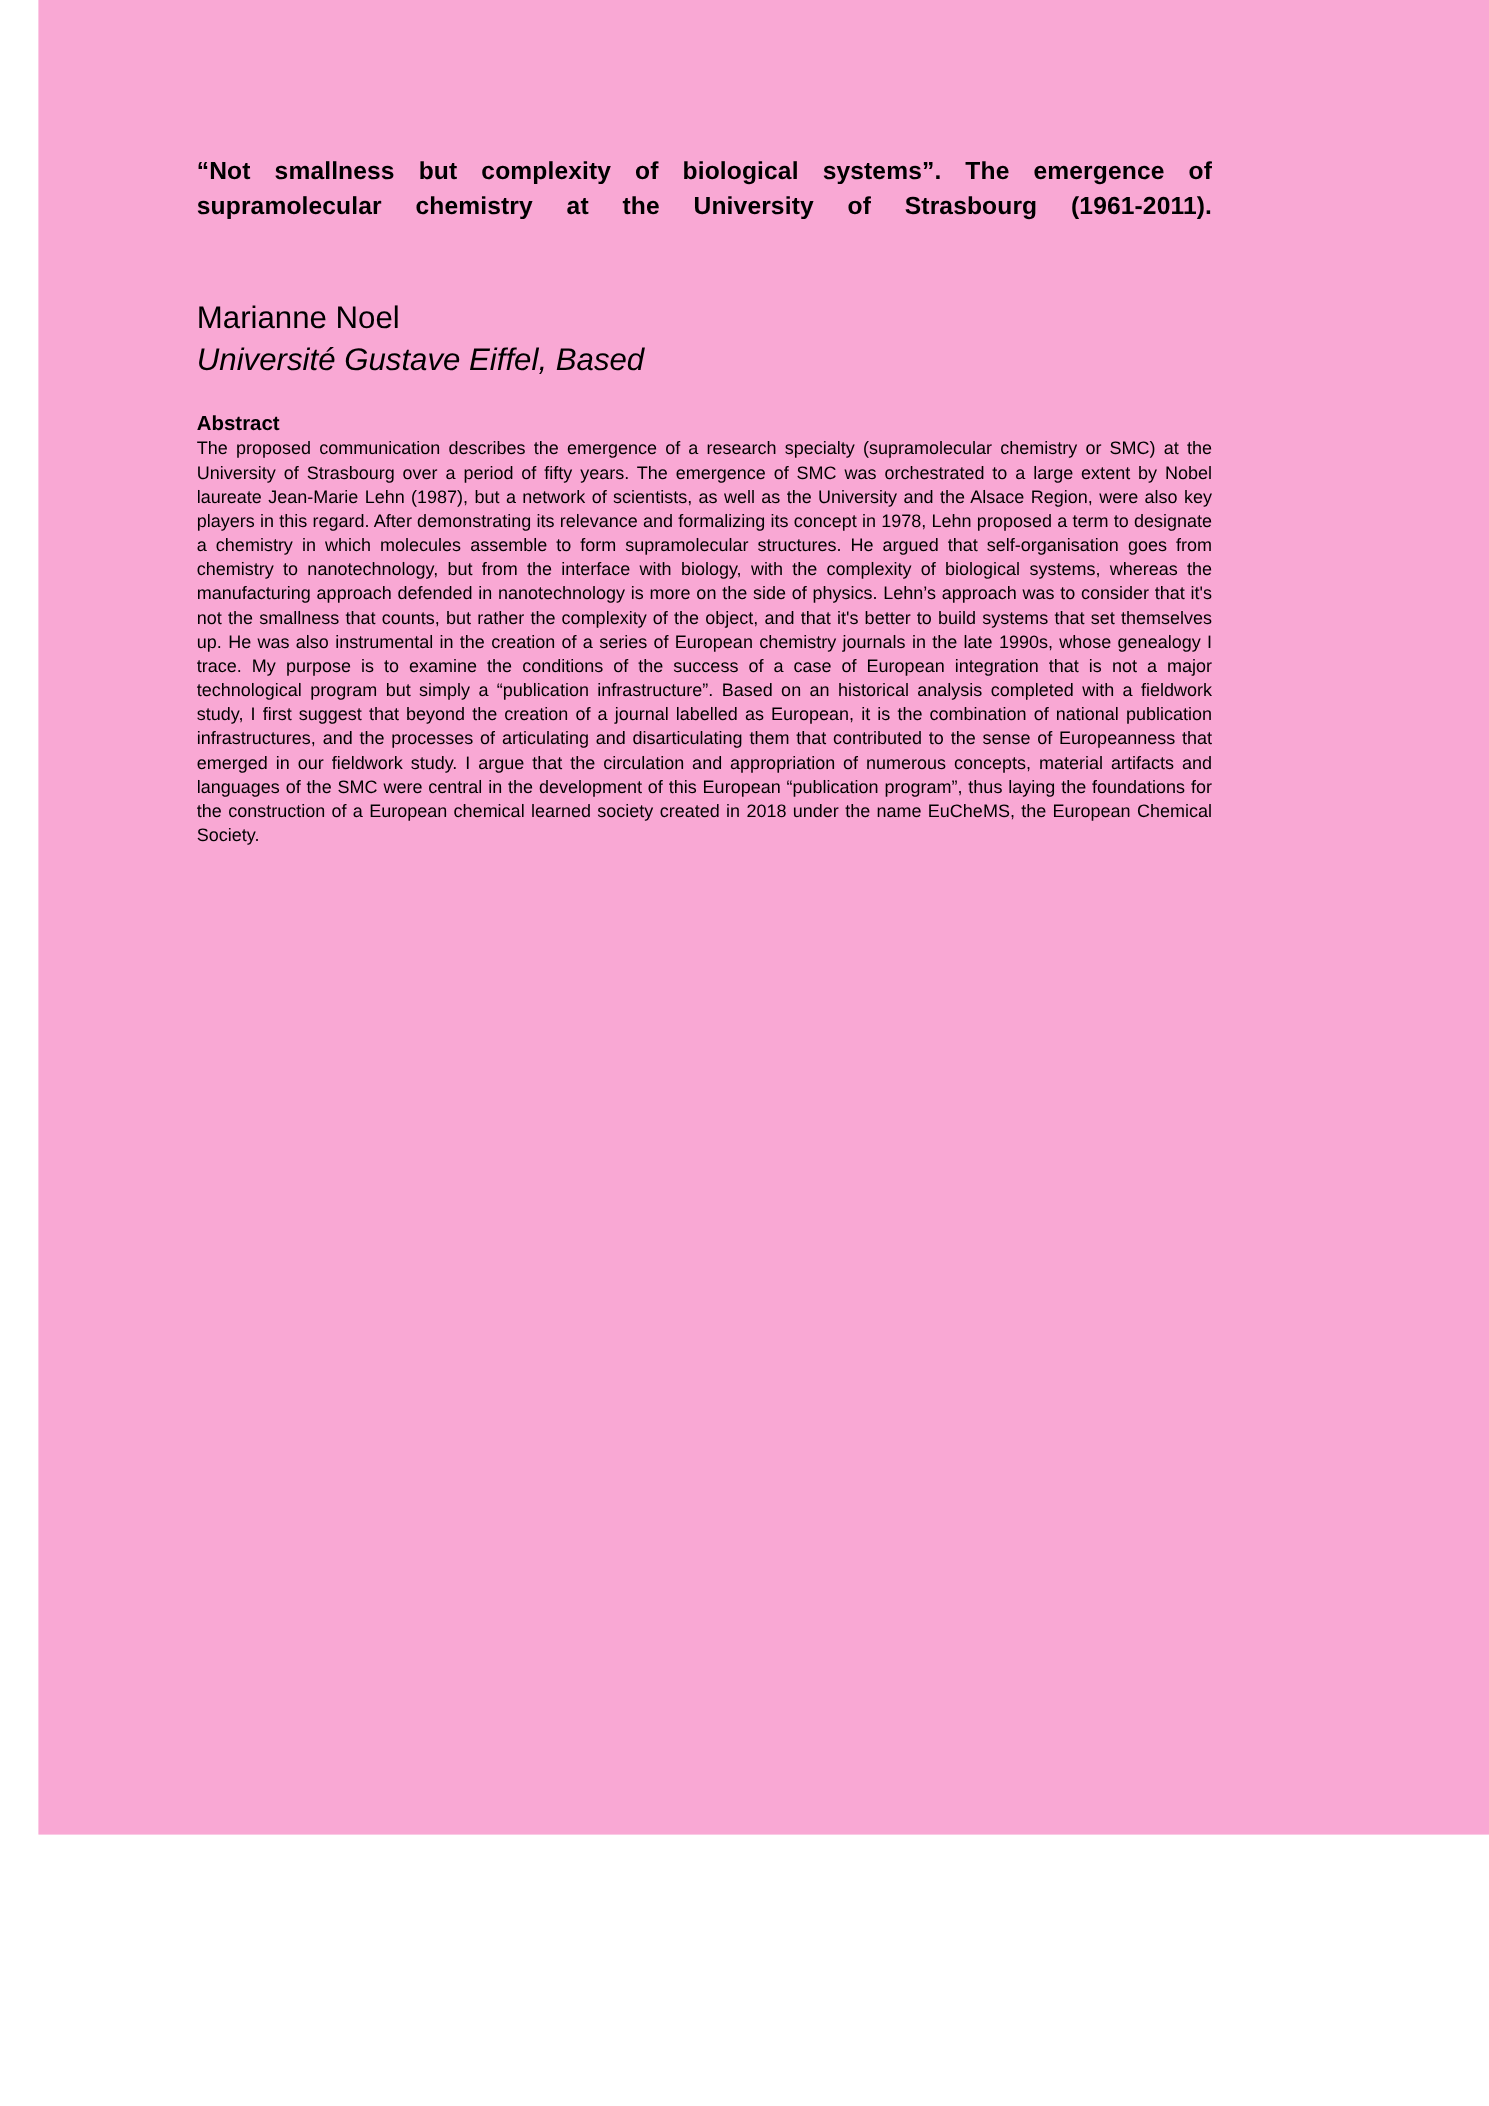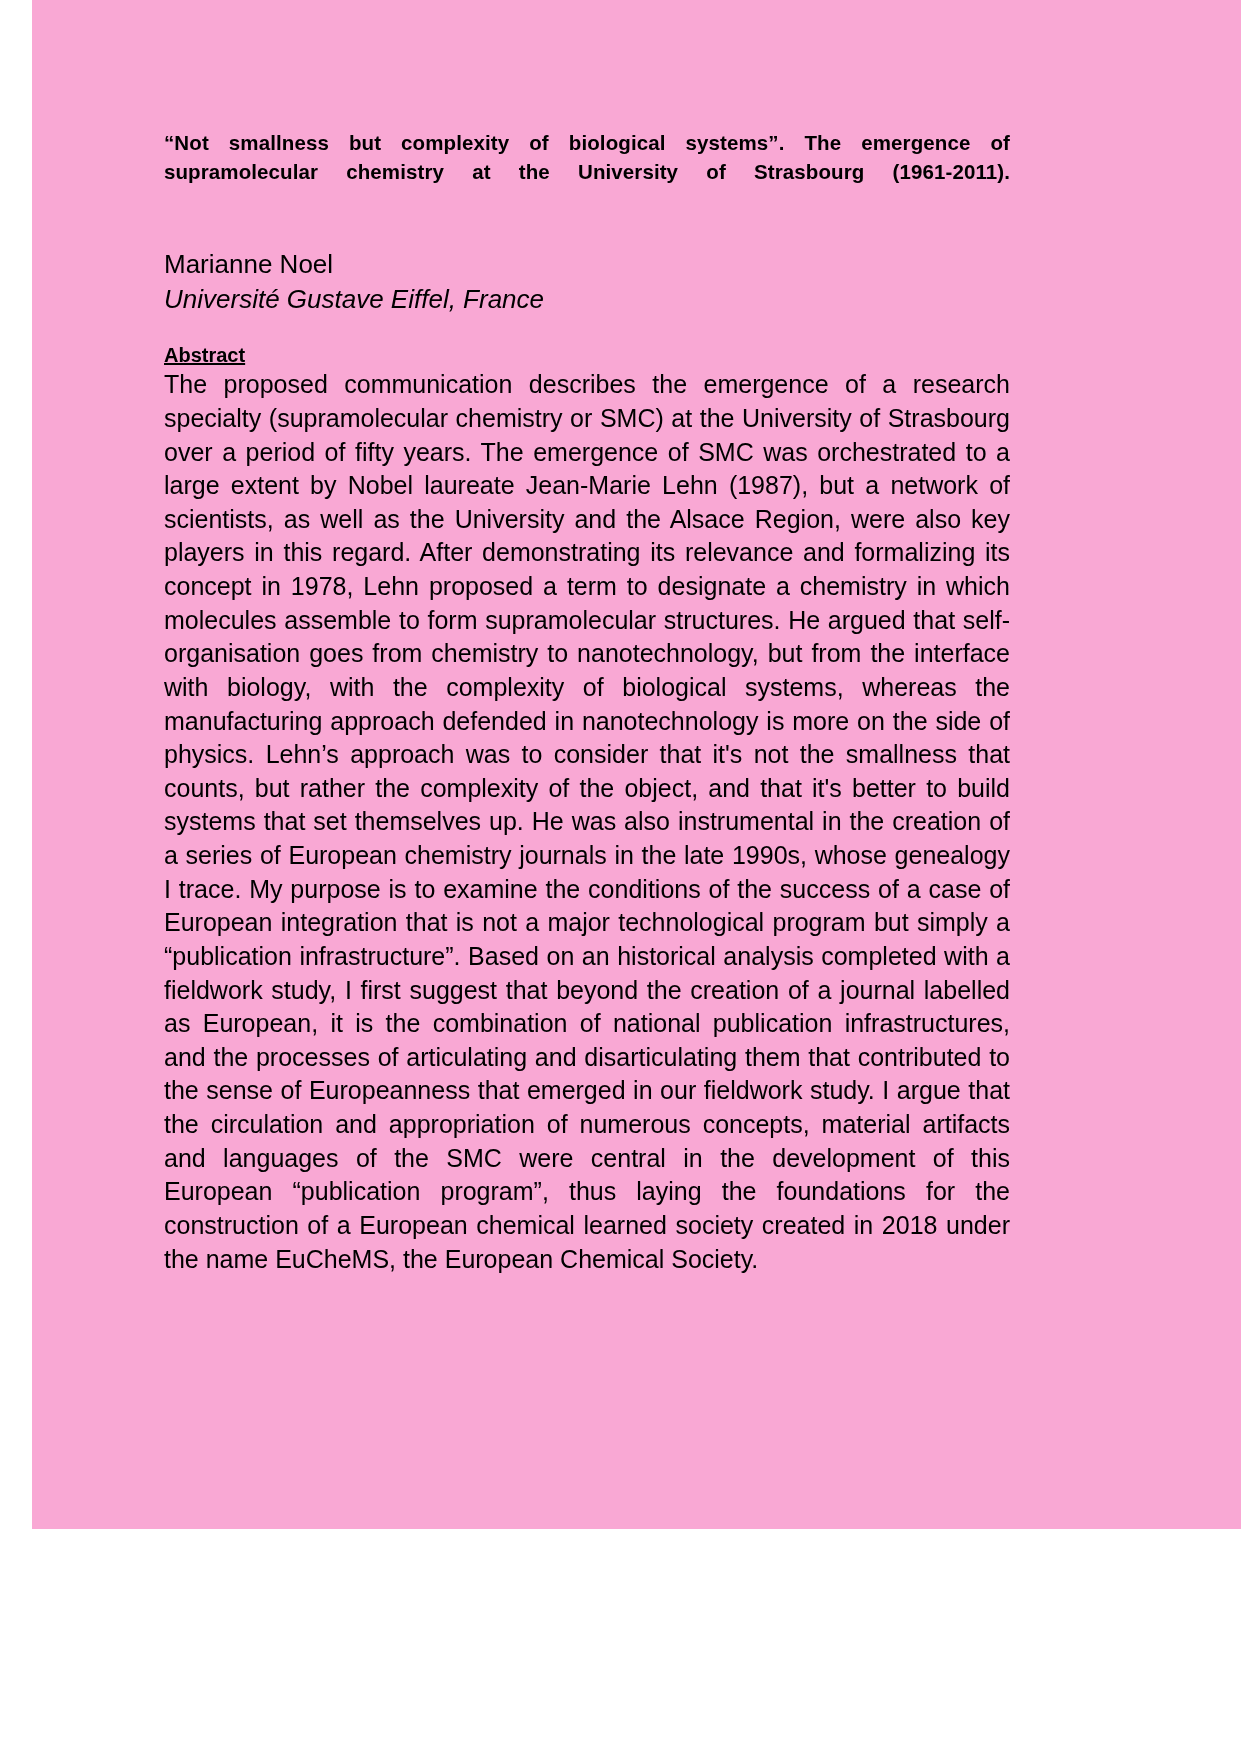--- a/index.html
+++ b/index.html
@@ -49,48 +49,47 @@
   .author-name {
     font-weight: normal;
     display: block;
   }
   .author-affiliation {
     font-style: italic;
     display: block;
   }
   .spacer-author { height: 26px; }
   .section-heading {
-    font-size: 20px;
+    font-size: 17px;
     font-weight: bold;
     line-height: 1.32;
     margin: 0;
-    text-decoration: underline;
   }
   .abstract-body {
-    font-size: 25px;
+    font-size: 15px;
     line-height: 1.345;
     text-align: justify;
     text-justify: inter-word;
     margin: 0;
     hyphens: none;
   }
 </style>
 </head>
 <body>
 
 <div class="page">
   <div class="content">
 
     <h1 class="doc-title">“Not smallness but complexity of biological systems”. The emergence of supramolecular chemistry at the University of Strasbourg (1961-2011).</h1>
 
     <div class="spacer-title"></div>
 
     <div class="author-block">
       <span class="author-name">Marianne Noel</span>
-      <span class="author-affiliation">Université Gustave Eiffel, France</span>
+      <span class="author-affiliation">Université Gustave Eiffel, Based</span>
     </div>
 
     <div class="spacer-author"></div>
 
     <h2 class="section-heading">Abstract</h2>
 
     <p class="abstract-body">The proposed communication describes the emergence of a research specialty (supramolecular chemistry or SMC) at the University of Strasbourg over a period of fifty years. The emergence of SMC was orchestrated to a large extent by Nobel laureate Jean-Marie Lehn (1987), but a network of scientists, as well as the University and the Alsace Region, were also key players in this regard. After demonstrating its relevance and formalizing its concept in 1978, Lehn proposed a term to designate a chemistry in which molecules assemble to form supramolecular structures. He argued that self-organisation goes from chemistry to nanotechnology, but from the interface with biology, with the complexity of biological systems, whereas the manufacturing approach defended in nanotechnology is more on the side of physics. Lehn’s approach was to consider that it's not the smallness that counts, but rather the complexity of the object, and that it's better to build systems that set themselves up. He was also instrumental in the creation of a series of European chemistry journals in the late 1990s, whose genealogy I trace. My purpose is to examine the conditions of the success of a case of European integration that is not a major technological program but simply a “publication infrastructure”. Based on an historical analysis completed with a fieldwork study, I first suggest that beyond the creation of a journal labelled as European, it is the combination of national publication infrastructures, and the processes of articulating and disarticulating them that contributed to the sense of Europeanness that emerged in our fieldwork study. I argue that the circulation and appropriation of numerous concepts, material artifacts and languages of the SMC were central in the development of this European “publication program”, thus laying the foundations for the construction of a European chemical learned society created in 2018 under the name EuCheMS, the European Chemical Society.</p>
 
   </div>
 </div>

